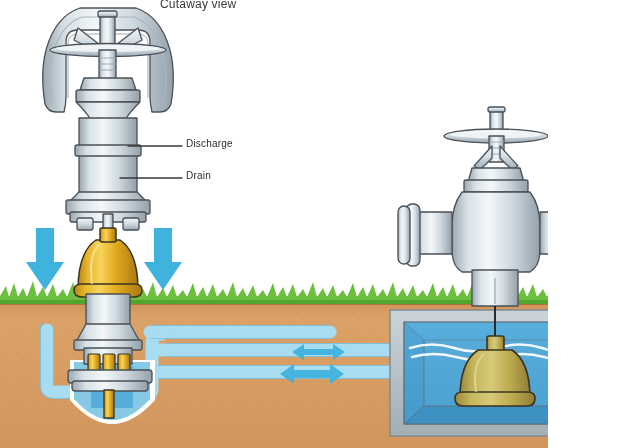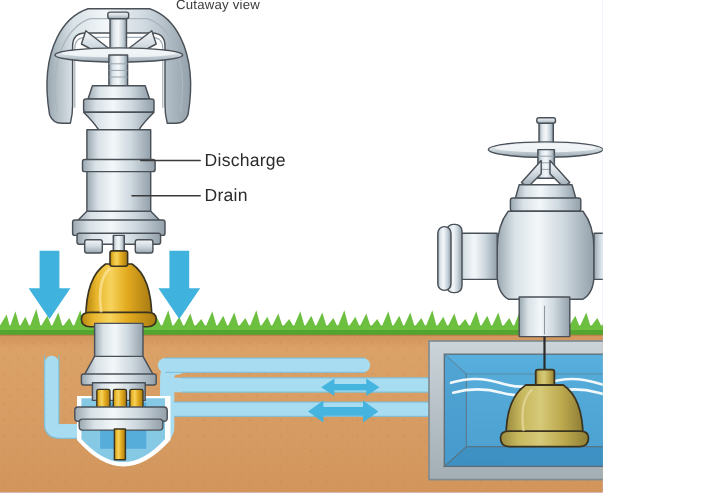--- a/index.html
+++ b/index.html
@@ -8,33 +8,33 @@
     background: #ffffff;
   }
   body {
     font-family: "Liberation Sans", sans-serif;
   }
   #stage {
     position: relative;
     width: 548px;
     height: 448px;
     overflow: hidden;
-    background: #c4b5fd;
+    background: #22c55e;
   }
   #scene {
     position: absolute;
     inset: 0;
     width: 640px;
     height: 448px;
     display: block;
   }
   .lbl {
     position: absolute;
     font-family: "Liberation Sans", sans-serif;
-    font-size: 16px;
+    font-size: 10px;
     color: #2b2b2b;
     white-space: nowrap;
     letter-spacing: 0.2px;
   }
   #label-top {
     left: 160px;
     top: -3px;
     font-size: 12px;
     color: #3a3a3a;
   }

